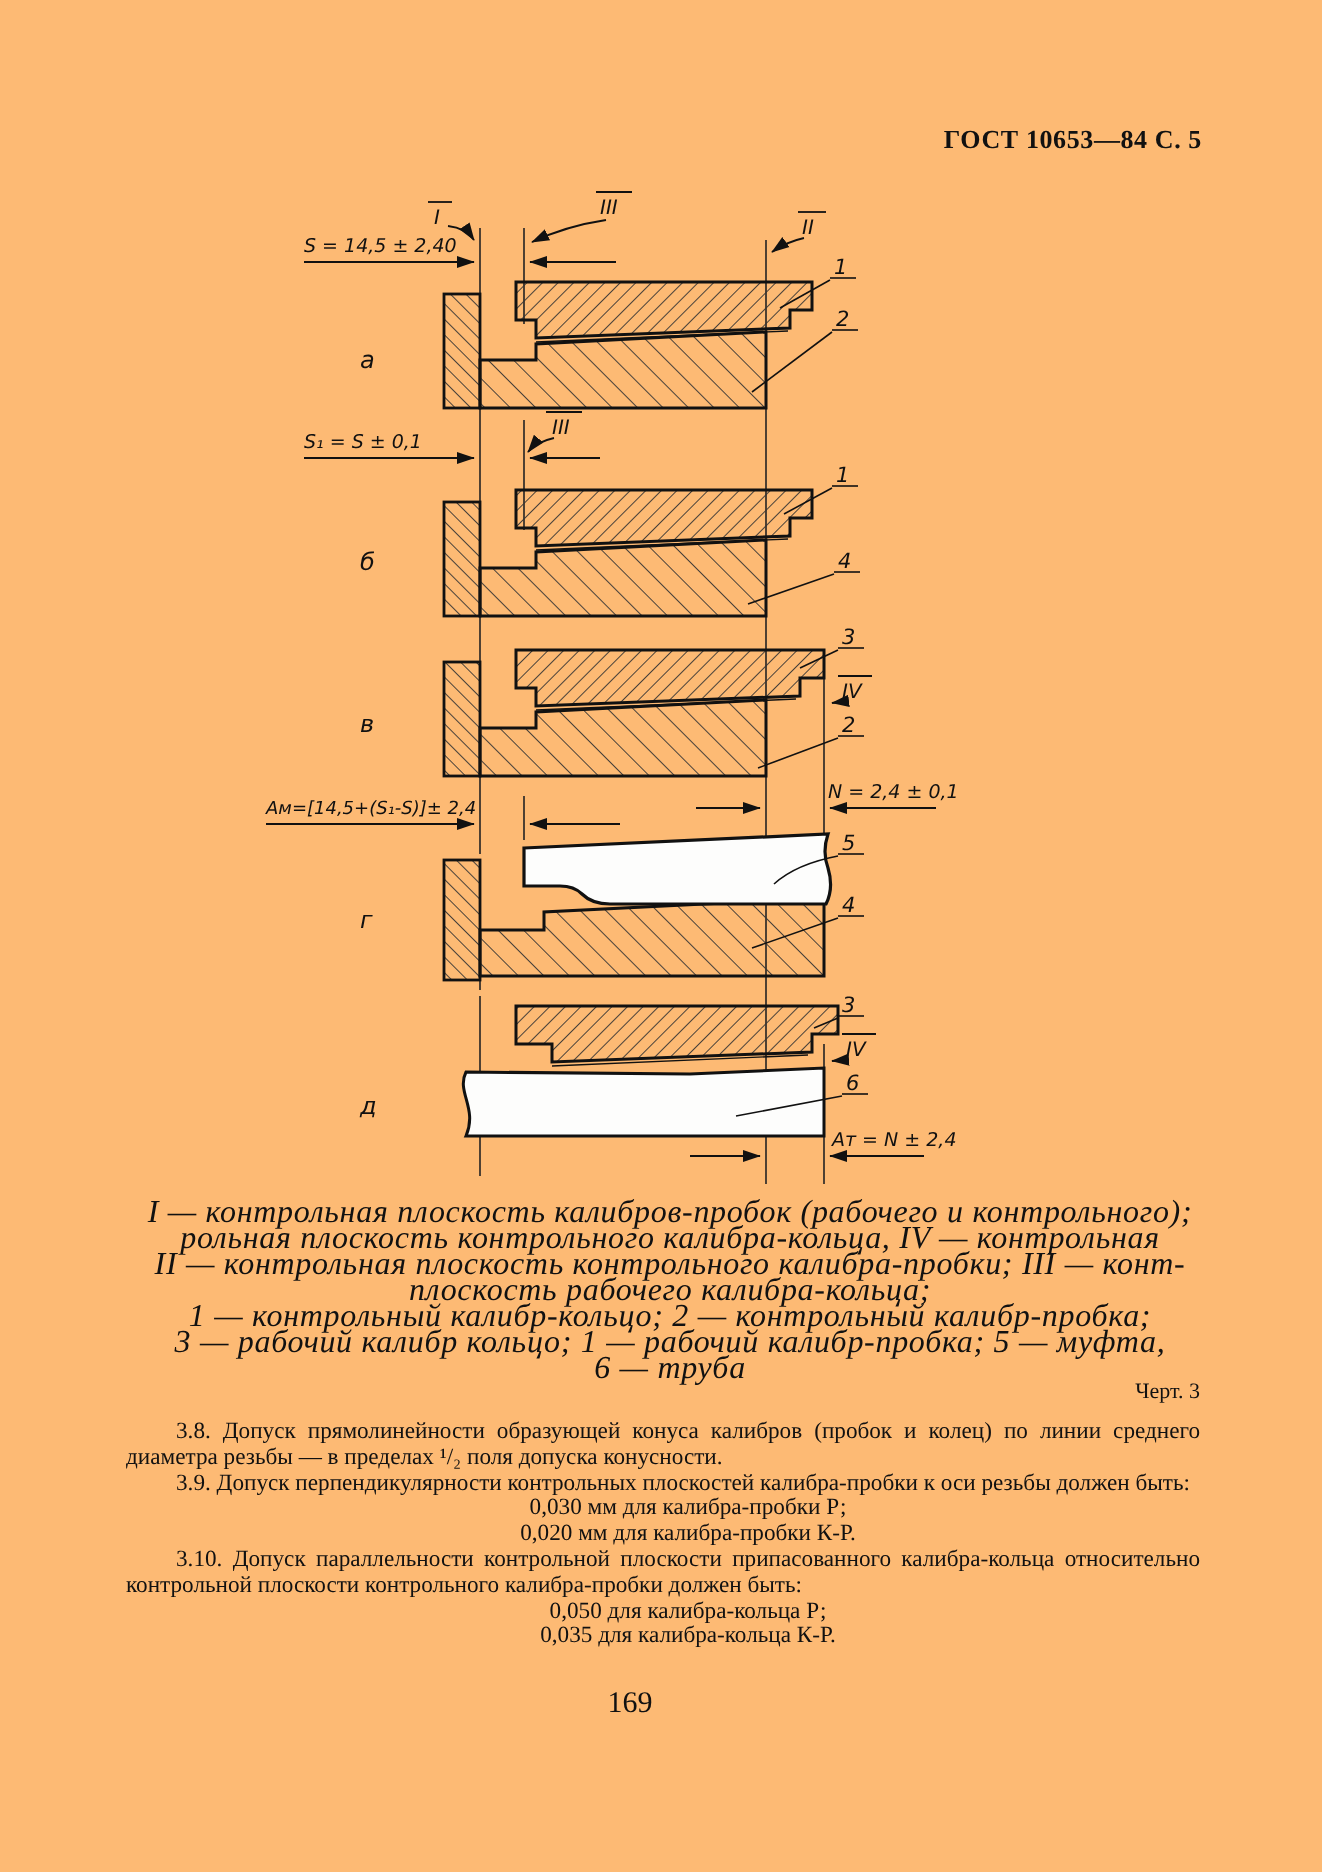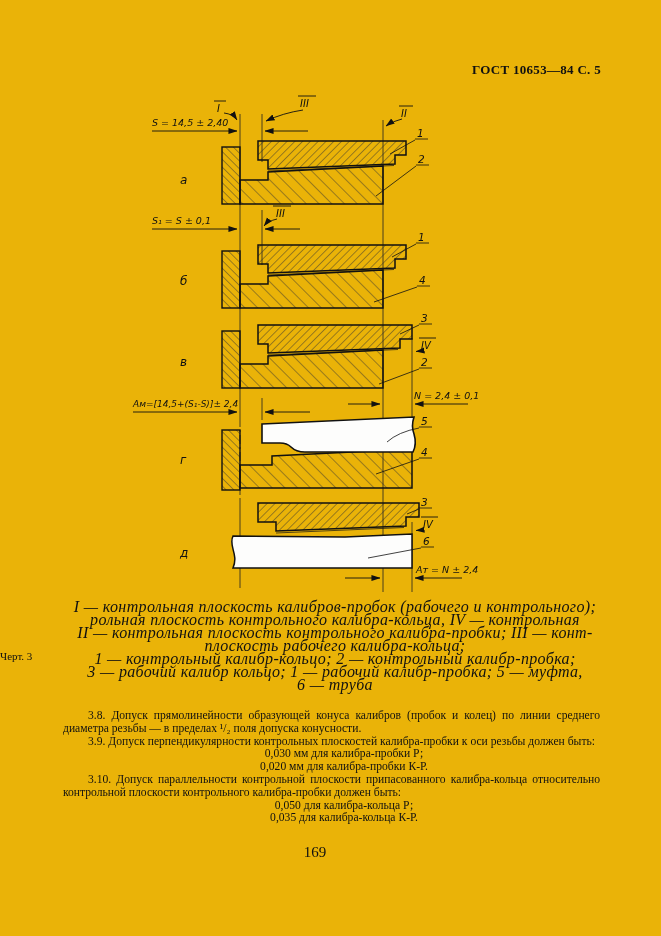--- a/index.html
+++ b/index.html
@@ -1,24 +1,24 @@
 <!DOCTYPE html>
 <html><head>
 <meta charset="utf-8">
 <style>
   html,body{margin:0;padding:0;background:#e8e8e8;}
-  .page{position:relative;width:661px;height:936px;background:#eab308;overflow:hidden;
+  .page{position:relative;width:661px;height:936px;background:#fdba74;overflow:hidden;
         font-family:"Liberation Serif", serif;color:#111;}
   .header{position:absolute;top:62px;right:60px;font-size:13px;font-weight:bold;letter-spacing:.3px;}
   svg.fig{position:absolute;top:0;left:0;}
   .fig-text{font-family:"DejaVu Sans", sans-serif;font-style:italic;fill:#111;}
   .legend{position:absolute;top:600px;left:60px;width:550px;text-align:center;
           font-size:16px;line-height:13px;letter-spacing:.35px;font-style:italic;}
   .legend div{white-space:nowrap;}
-  .chert{position:absolute;top:650px;left:0;width:600px;text-align:left;font-size:11px;}
+  .chert{position:absolute;top:690px;left:0;width:600px;text-align:right;font-size:11px;}
   .bodytext{position:absolute;top:710px;left:63px;width:537px;font-size:11.6px;
             line-height:12.8px;text-align:justify;}
   .bodytext p{margin:0;text-indent:25px;font-family:Liberation Serif, serif;}
   .bodytext p.value{text-align:center;}
   .pageno{position:absolute;top:844px;left:0;width:630px;text-align:center;font-size:15px;}
 </style>
 </head>
 <body>
 
 <div class="page">

